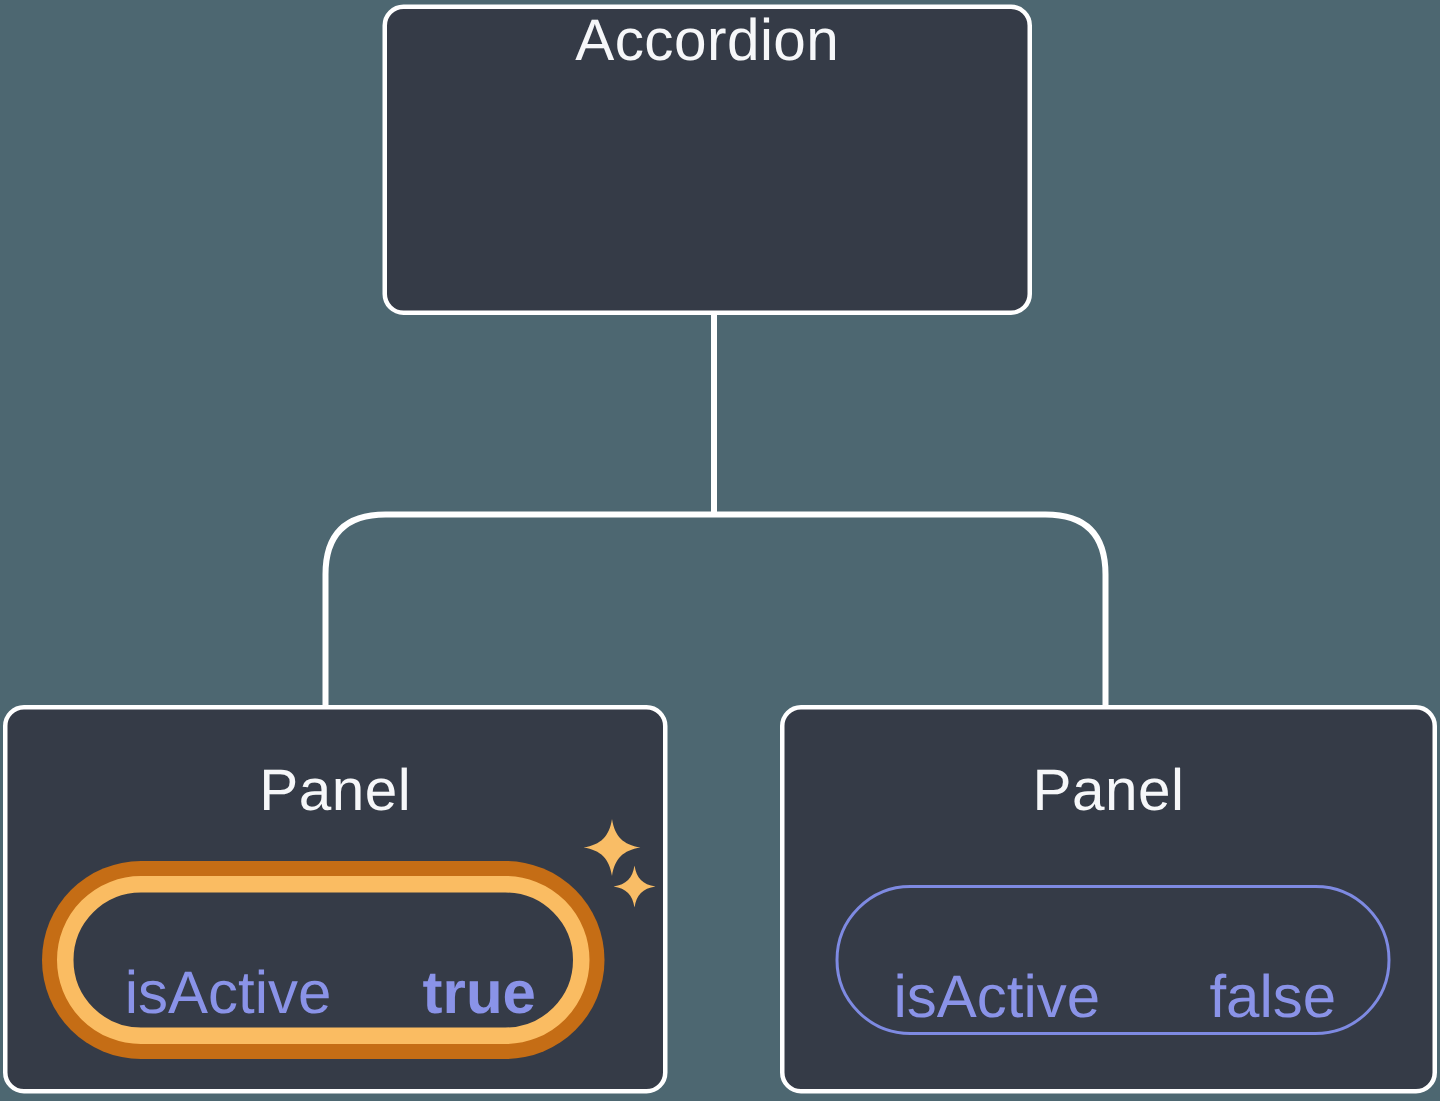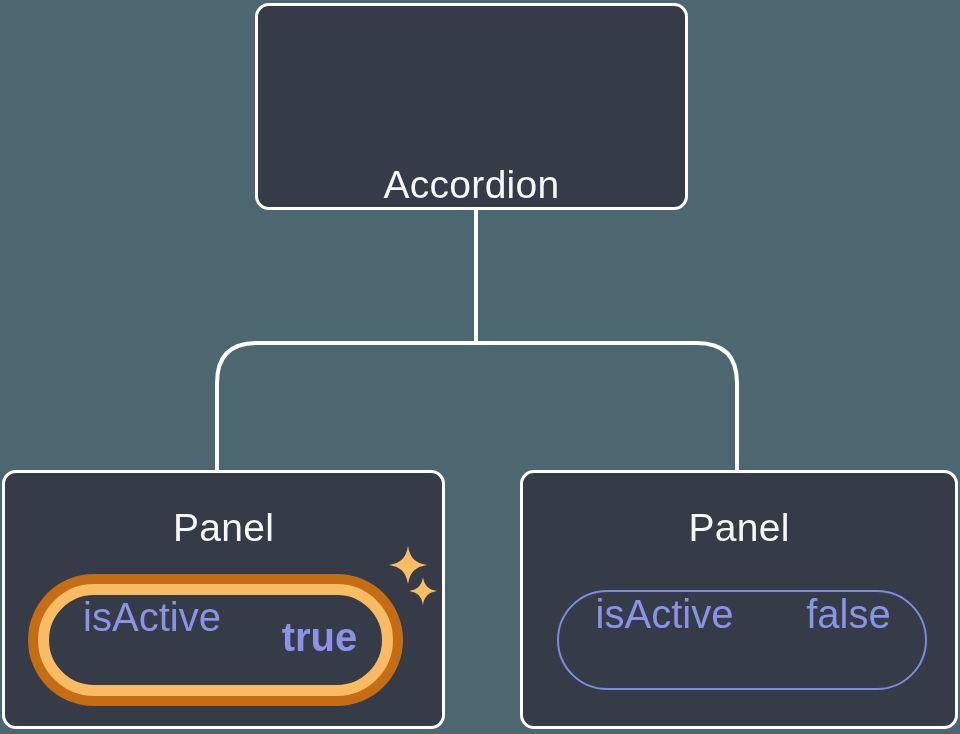--- a/index.html
+++ b/index.html
@@ -16,40 +16,40 @@
   .node {
     position: absolute;
     box-sizing: border-box;
     background: #353B47;
     border: 3px solid #FFFFFF;
     border-radius: 14px;
     z-index: 1;
   }
   #root-node {
     left: 255px; top: 3px; width: 433px; height: 207px;
-    display: flex; align-items: flex-end; justify-content: center;
+    display: flex; align-items: flex-start; justify-content: center;
   }
   .node-title {
     color: #F6F7F9;
     font-size: 39px;
     font-weight: 500;
     letter-spacing: 0.3px;
   }
   #panel-left  { left: 2px;   top: 470px; width: 443px; height: 259px; }
   #panel-right { left: 520px; top: 470px; width: 438px; height: 259px; }
   .panel-title {
     position: absolute; top: 33px; left: 0; width: 100%;
     text-align: center; line-height: 44px;
   }
   .pill {
     position: absolute;
     box-sizing: border-box;
     border-radius: 999px;
     display: flex;
-    align-items: flex-start;
+    align-items: flex-end;
     overflow: hidden;
   }
   .pill-inactive {
     left: 34px; top: 117px; width: 370px; height: 100px;
     border: 2px solid #7E8AE2;
   }
   .pill-active {
     left: 33px; top: 111px; width: 355px; height: 112px;
     background: #353B47;
     border: 11px solid #FABC62;

